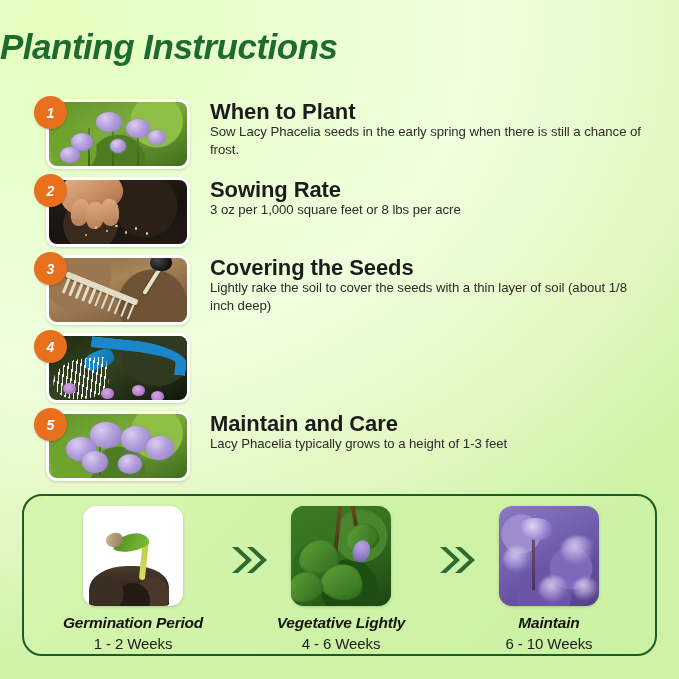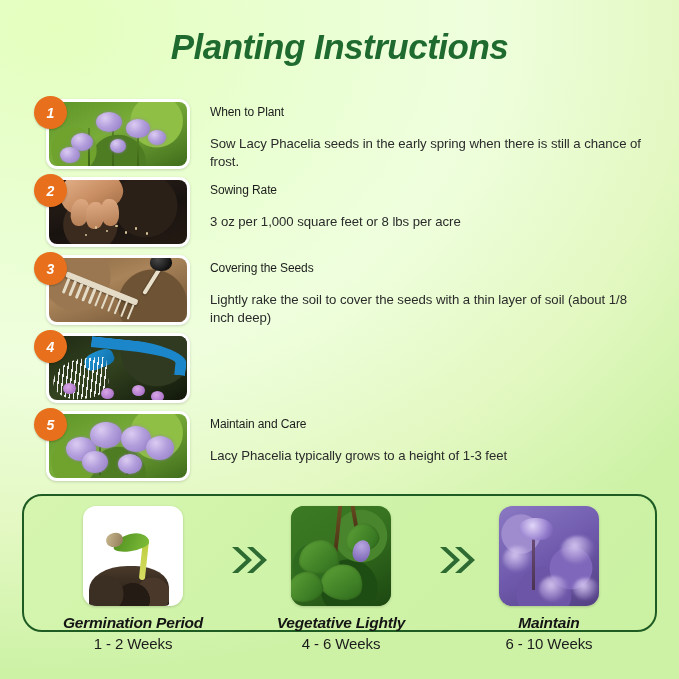--- a/index.html
+++ b/index.html
@@ -21,21 +21,21 @@
       radial-gradient(120% 95% at 8% 4%, #E4FFBE 0%, #E9FFD0 28%, #EFFFDE 52%, #E3F8C2 78%, #CDF2A6 100%),
       linear-gradient(160deg, #E6FFC4 0%, #F0FFE2 45%, #CBF0A2 100%);
     overflow: hidden;
   }
 
   
   .title {
     position: absolute;
     left: 0; right: 0;
     top: 24px;
-    text-align: center;
+    text-align: left;
     font-size: 35px;
     line-height: 46px;
     font-weight: 700;
     font-style: italic;
     letter-spacing: -0.5px;
     color: #1F6B2F;
   }
 
   
   .steps {
@@ -86,41 +86,41 @@
     z-index: 4;
     box-shadow: 0 1px 2px rgba(0,0,0,0.2);
   }
   .step-text {
     position: absolute;
     left: 210px;
     top: 6px;
     width: 440px;
   }
   .step-title {
-    font-size: 12px;
-    font-weight: 400;
+    font-size: 22px;
+    font-weight: 700;
     color: #1C1C1C;
     line-height: 20px;
     letter-spacing: -0.1px;
   }
   .step-desc {
     font-size: 13.2px;
     color: #2B2B2B;
     line-height: 17.5px;
-    margin-top: 13px;
+    margin-top: 1px;
     letter-spacing: -0.05px;
   }
 
   
   .timeline {
     position: absolute;
     left: 22px;
     top: 494px;
     width: 635px;
-    height: 138px;
+    height: 162px;
     border: 2px solid #1F5C24;
     border-radius: 20px;
     box-sizing: border-box;
     background: linear-gradient(135deg, #D6F6B0 0%, #CFF3A8 40%, #CBF1A3 100%);
   }
   .stage {
     position: absolute;
     top: 10px;
     width: 190px;
     text-align: center;

